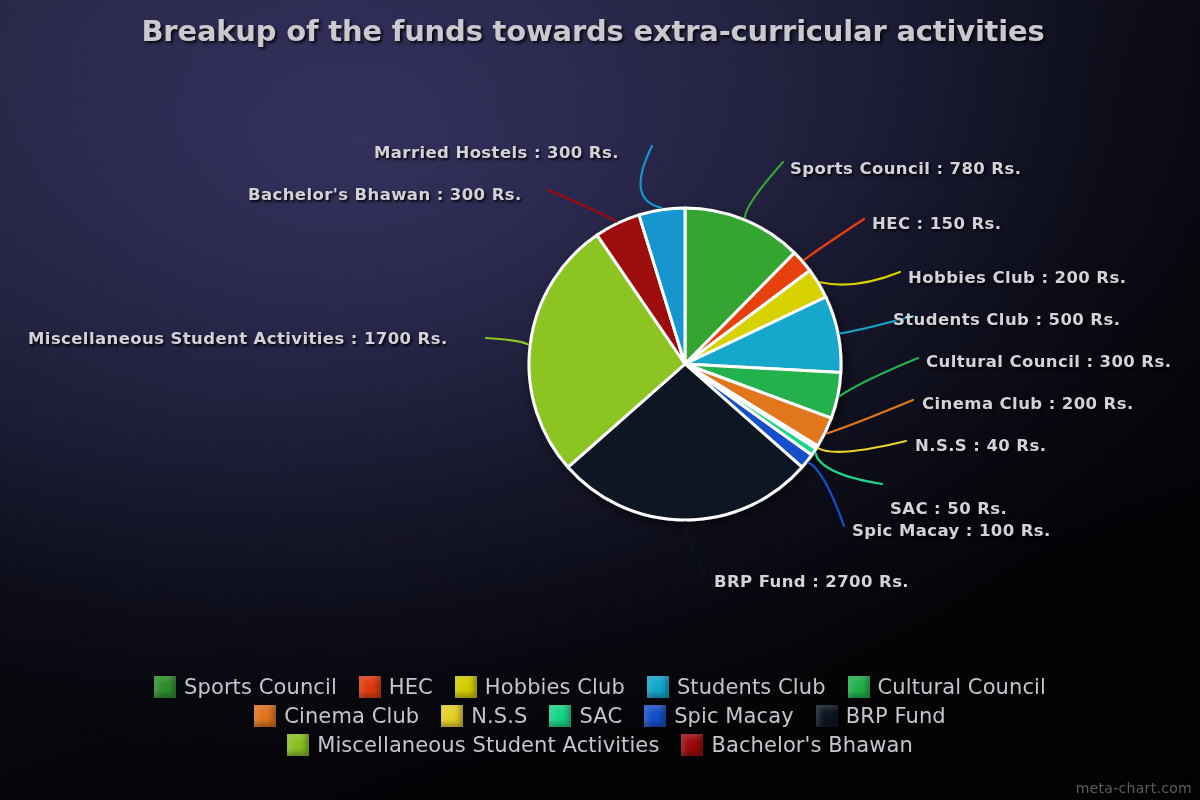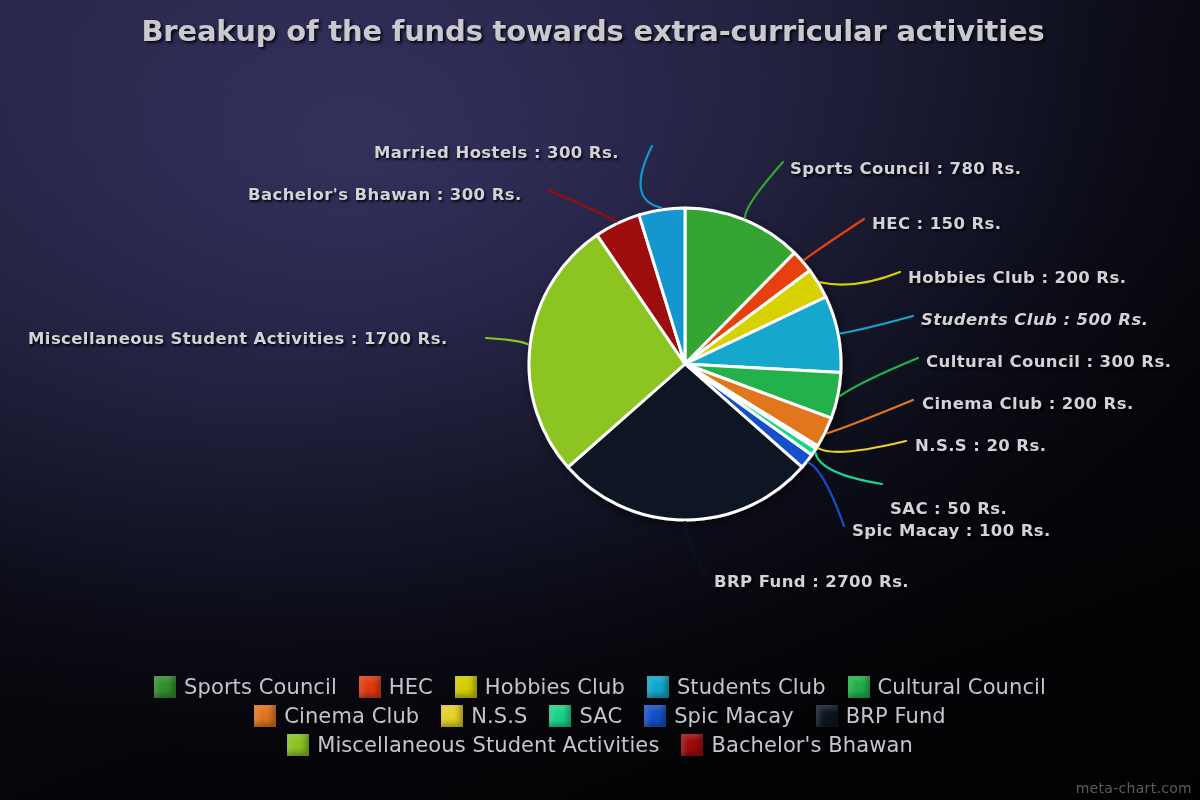--- a/index.html
+++ b/index.html
@@ -140,24 +140,24 @@
         <path d="M 685.0 522.0 Q 688 545 706 577" stroke="#0b1220"></path>
       </g>
   </svg>
 
   <div class="callout" style="left:374px; top:143px;">Married Hostels : 300 Rs.</div>
   <div class="callout" style="left:248px; top:185px;">Bachelor's Bhawan : 300 Rs.</div>
   <div class="callout" style="left:28px;  top:329px;">Miscellaneous Student Activities : 1700 Rs.</div>
   <div class="callout" style="left:790px; top:159px;">Sports Council : 780 Rs.</div>
   <div class="callout" style="left:872px; top:214px;">HEC : 150 Rs.</div>
   <div class="callout" style="left:908px; top:268px;">Hobbies Club : 200 Rs.</div>
-  <div class="callout" style="left:921px; top:310px;font-style:italic;">Students Club : 500 Rs.</div>
+  <div class="callout" style="left:893px; top:310px;">Students Club : 500 Rs.</div>
   <div class="callout" style="left:926px; top:352px;text-align:center;">Cultural Council : 300 Rs.</div>
   <div class="callout" style="left:922px; top:394px;">Cinema Club : 200 Rs.</div>
-  <div class="callout" style="left:915px; top:436px;">N.S.S : 20 Rs.</div>
+  <div class="callout" style="left:915px; top:436px;">N.S.S : 40 Rs.</div>
   <div class="callout" style="left:890px; top:499px;">SAC : 50 Rs.</div>
   <div class="callout" style="left:852px; top:521px;text-align:center;">Spic Macay : 100 Rs.</div>
   <div class="callout" style="left:714px; top:572px;">BRP Fund : 2700 Rs.</div>
 
   <div id="legend">
       <div class="legend-row">
         <div class="legend-item">
           <span class="legend-swatch" style="background: rgb(47, 142, 44);"></span>
           <span class="legend-label">Sports Council</span>
         </div>

